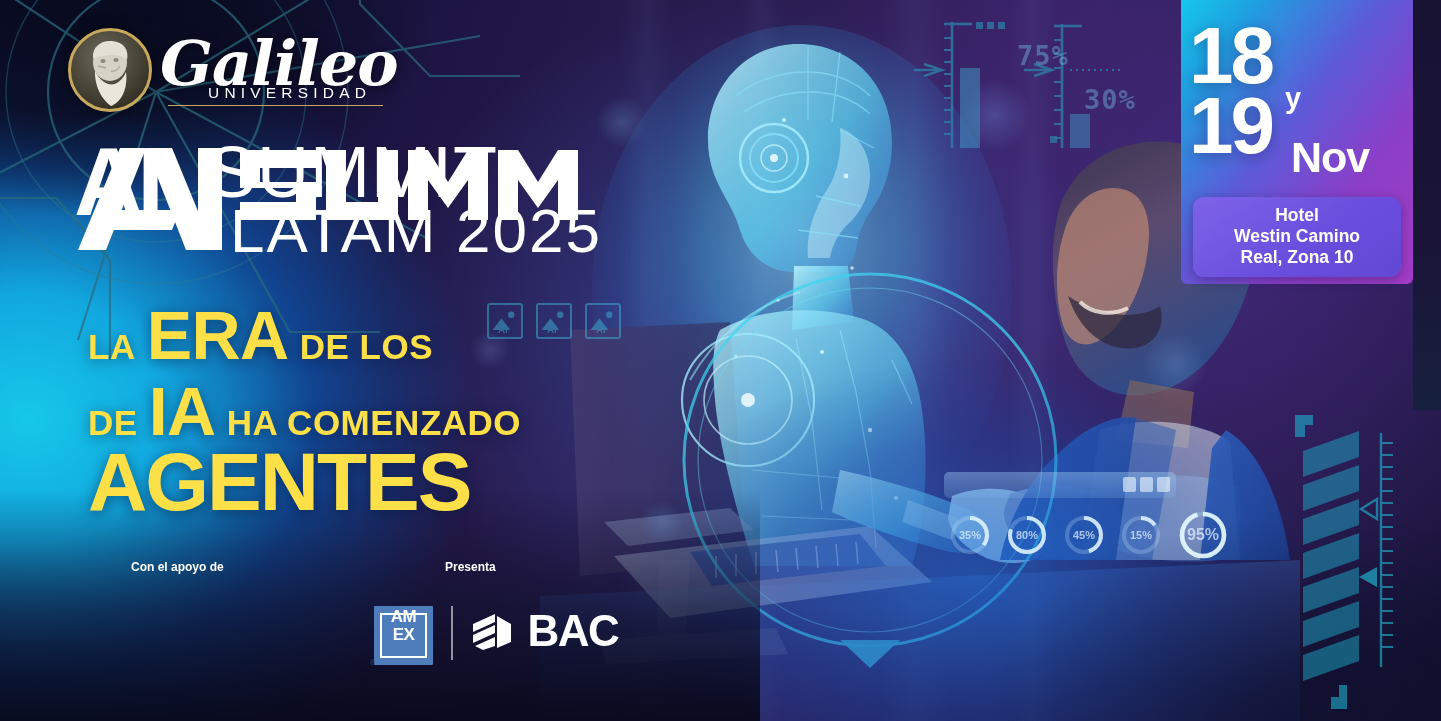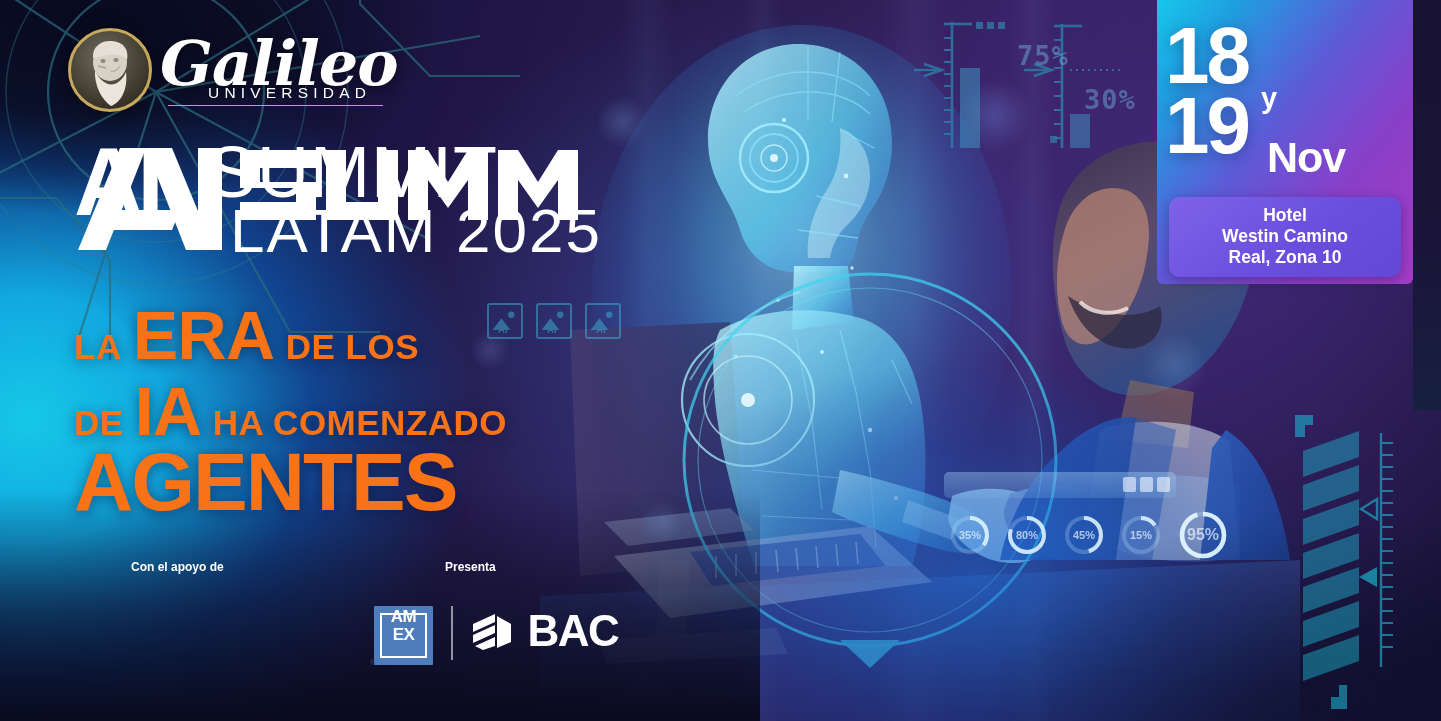--- a/index.html
+++ b/index.html
@@ -67,37 +67,37 @@
     font-size:15.5px; letter-spacing:5.2px; color:#fff; font-weight:400;
     margin-top:-10px; margin-left:48px;
   }
   .galileo-rule{ height:1.5px; background:#c8a85c; margin-top:3px; margin-left:8px; width:215px; }
 
   
   .title{ position:absolute; left:72px; top:138px; width:600px; }
   .title svg{ display:block; width:540px; }
 
   
-  .tagline{ position:absolute; left:74px; top:296px; width:560px; color:#f97316;
+  .tagline{ position:absolute; left:88px; top:296px; width:560px; color:#fde047;
             text-shadow:0 2px 14px rgba(0,20,60,.55); }
   .tl-row{ display:flex; align-items:baseline; gap:11px; white-space:nowrap; }
   .tl-sm{ font-size:35px; font-weight:700; letter-spacing:.5px; }
   .tl-lg{ font-size:68px; font-weight:700; letter-spacing:-.5px; }
   .tl-xl{ font-size:82px; font-weight:700; letter-spacing:-2px; line-height:.88; }
   .tl-row2{ margin-top:-4px; }
   .tl-row3{ margin-top:-2px; }
 
   
   .ai-icons{ position:absolute; left:487px; top:303px; display:flex; gap:13px; opacity:.5; }
   .ai-ico{ width:36px; height:36px; border:2px solid #3fb6d8; border-radius:3px;
            position:relative; background:rgba(60,110,170,.13); }
 
   
   .datepanel{
-    position:absolute; right:28px; top:0; width:256px; height:284px;
+    position:absolute; right:28px; top:0; width:232px; height:284px;
     background:linear-gradient(128deg, #16c7ea 0%, #1f9fe0 17%, #5c5bd8 44%, #8a3fc8 70%, #a33cc6 100%);
     border-radius:0 0 6px 6px;
   }
   .dp-dates{ position:relative; padding:24px 0 0 8px; color:#fff; }
   .dp-18, .dp-19{
     font-size:80px; font-weight:700; line-height:.80; letter-spacing:-3px;
     display:inline-block;
     text-shadow:0 3px 14px rgba(20,10,60,.32);
   }
   .dp-y{ font-size:29px; font-weight:700; position:absolute; left:104px; top:82px; }

